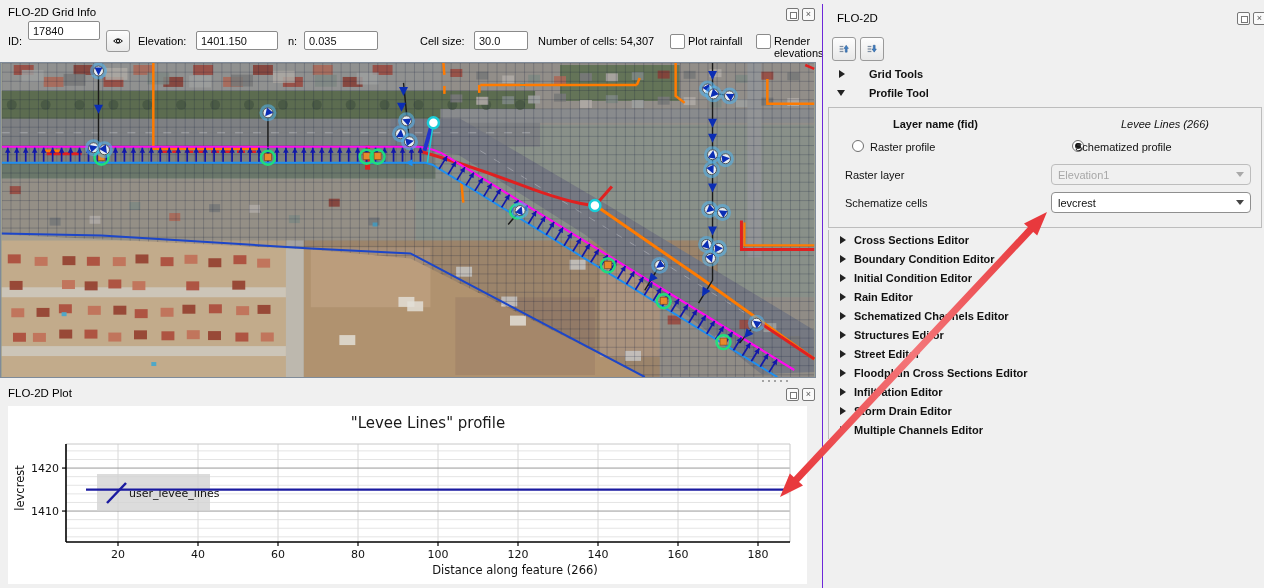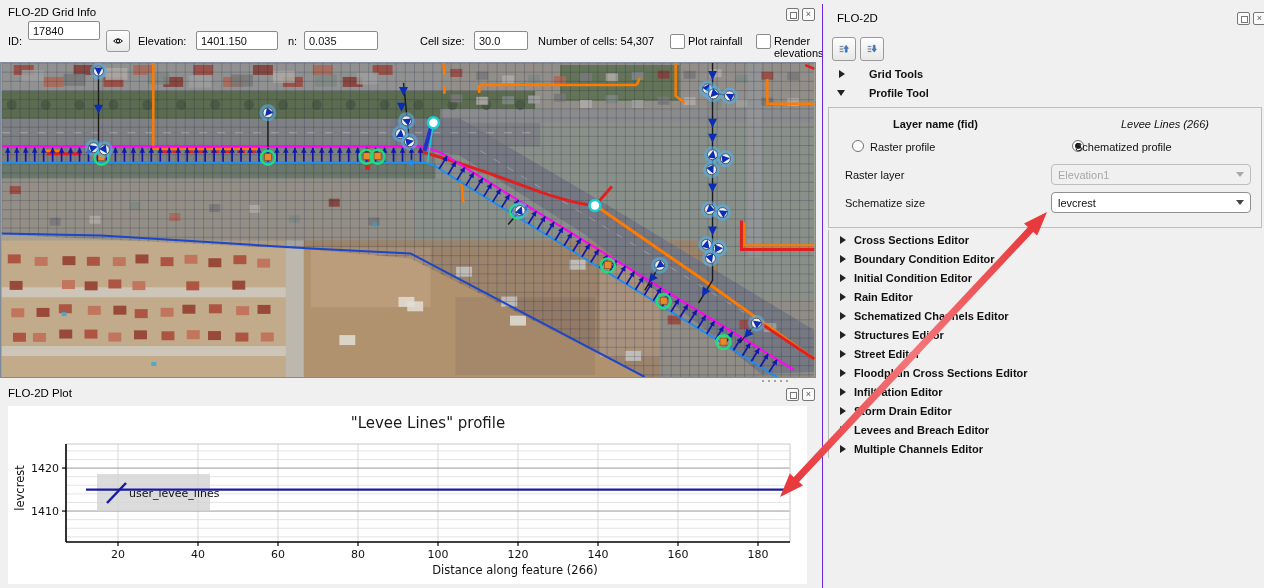--- a/index.html
+++ b/index.html
@@ -798,21 +798,21 @@
     <div class="abs" style="left:200px;top:10px;width:180px;text-align:right;font-style:italic;">Levee Lines (266)</div>
     <span class="abs radio" style="left:23px;top:32px;"></span>
     <div class="abs" style="left:41px;top:33px;">Raster profile</div>
     <span class="abs radio sel" style="left:228px;top:32px;"></span>
     <div class="abs" style="left:246px;top:33px;">Schematized profile</div>
     <div class="abs" style="left:16px;top:61px;">Raster layer</div>
     <div class="abs combo disabled" style="left:222px;top:56px;width:200px;">
       <span>Elevation1</span>
       <span class="arr"></span>
     </div>
-    <div class="abs" style="left:16px;top:89px;">Schematize size</div>
+    <div class="abs" style="left:16px;top:89px;">Schematize cells</div>
     <div class="abs combo" style="left:222px;top:84px;width:200px;">
       <span>levcrest</span>
       <span class="arr"></span>
     </div>
   </div>
 
   <div id="editors" class="abs" style="left:5px;top:226px;width:432px;border-left:1px solid #bdbdbd;padding-left:11px;box-sizing:border-box;">
       <div style="display: flex; align-items: center; gap: 8px; height: 19px; font-weight: bold;">
         <span class="tri-right"></span>
         <span>Cross Sections Editor</span>
@@ -845,24 +845,20 @@
         <span class="tri-right"></span>
         <span>Floodplain Cross Sections Editor</span>
       </div>
       <div style="display: flex; align-items: center; gap: 8px; height: 19px; font-weight: bold;">
         <span class="tri-right"></span>
         <span>Infiltration Editor</span>
       </div>
       <div style="display: flex; align-items: center; gap: 8px; height: 19px; font-weight: bold;">
         <span class="tri-right"></span>
         <span>Storm Drain Editor</span>
-      </div>
-      <div style="display: flex; align-items: center; gap: 8px; height: 19px; font-weight: bold;">
-        <span class="tri-right"></span>
-        <span>Levees and Breach Editor</span>
       </div>
       <div style="display: flex; align-items: center; gap: 8px; height: 19px; font-weight: bold;">
         <span class="tri-right"></span>
         <span>Multiple Channels Editor</span>
       </div>
     </div>
 </div>
 
 <svg id="arrowsvg" class="abs" style="left:0;top:0;pointer-events:none;z-index:50;" width="1264" height="588" viewBox="0 0 1264 588">
   <defs>

